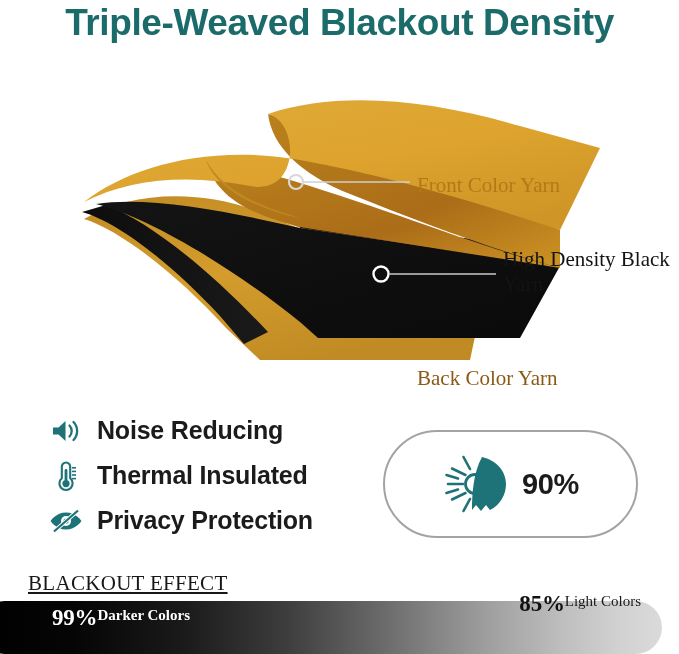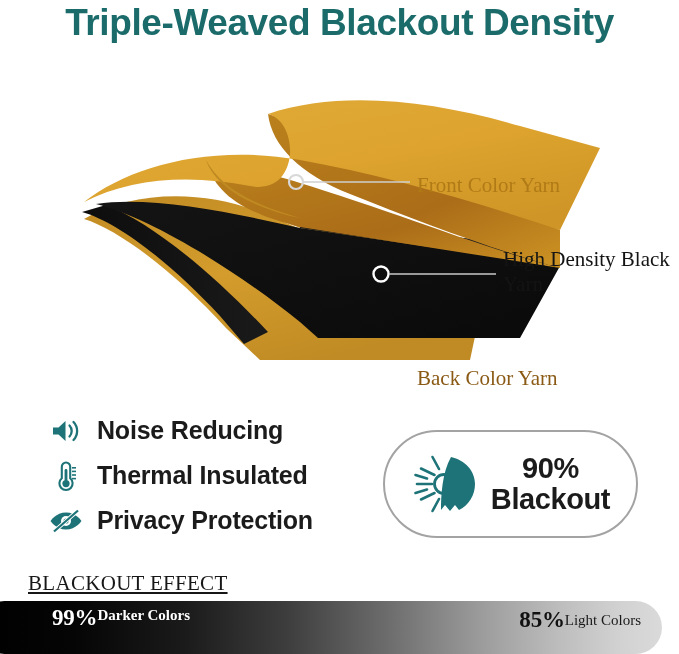--- a/index.html
+++ b/index.html
@@ -163,22 +163,22 @@
     display: flex;
     flex-direction: row;
   }
   .effect-left {
     left: 52px;
     top: 606px;
     align-items: flex-start;
   }
   .effect-right {
     right: 38px;
-    top: 608px;
-    align-items: center;
+    top: 592px;
+    align-items: flex-start;
   }
   .effect-pct {
     font-family: "Liberation Serif", serif;
     font-weight: bold;
     font-size: 23px;
     line-height: 24px;
     letter-spacing: -0.2px;
   }
   .effect-sub {
     font-family: "Liberation Serif", serif;
@@ -320,21 +320,20 @@
         <line x1="16" y1="38.5" x2="4.5" y2="42"></line>
       </g>
       <circle cx="33" cy="33" r="9.5" fill="none" stroke="#1d7377" stroke-width="2.8"></circle>
       <path d="M40 6 C 54 9 64 20 64 33 C 64 44 58 54 48 59
                L 44 54 L 39 60 L 34 54 L 30 59
                C 30 45 31 22 40 6 Z" fill="#1d7377"></path>
     </svg>
   </span>
   <span class="badge-text">
     <span>90%</span><br>
-    <span>Blackout</span>
   </span>
 </div>
 
 <div class="effect-heading">BLACKOUT EFFECT</div>
 
 <div class="effect-bar"></div>
 
 <div class="effect-end effect-left">
   <span class="effect-pct">99%</span>
   <span class="effect-sub">Darker Colors</span>

